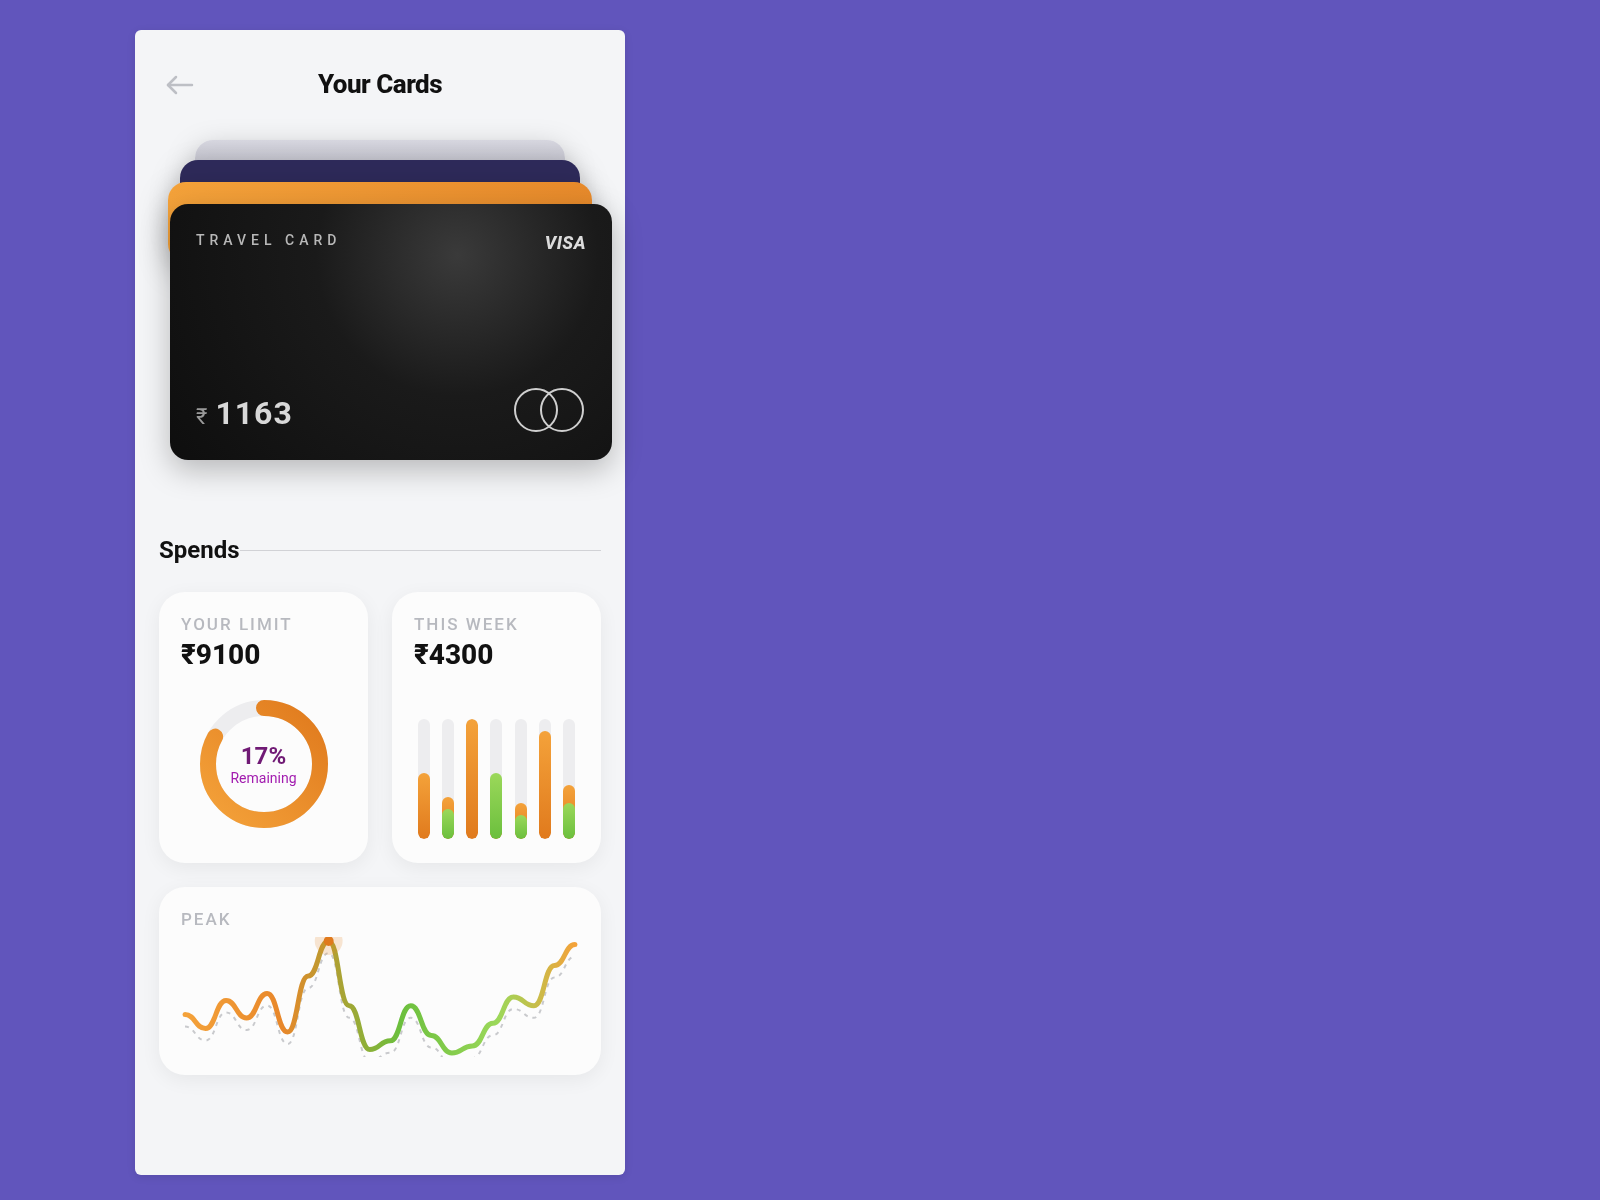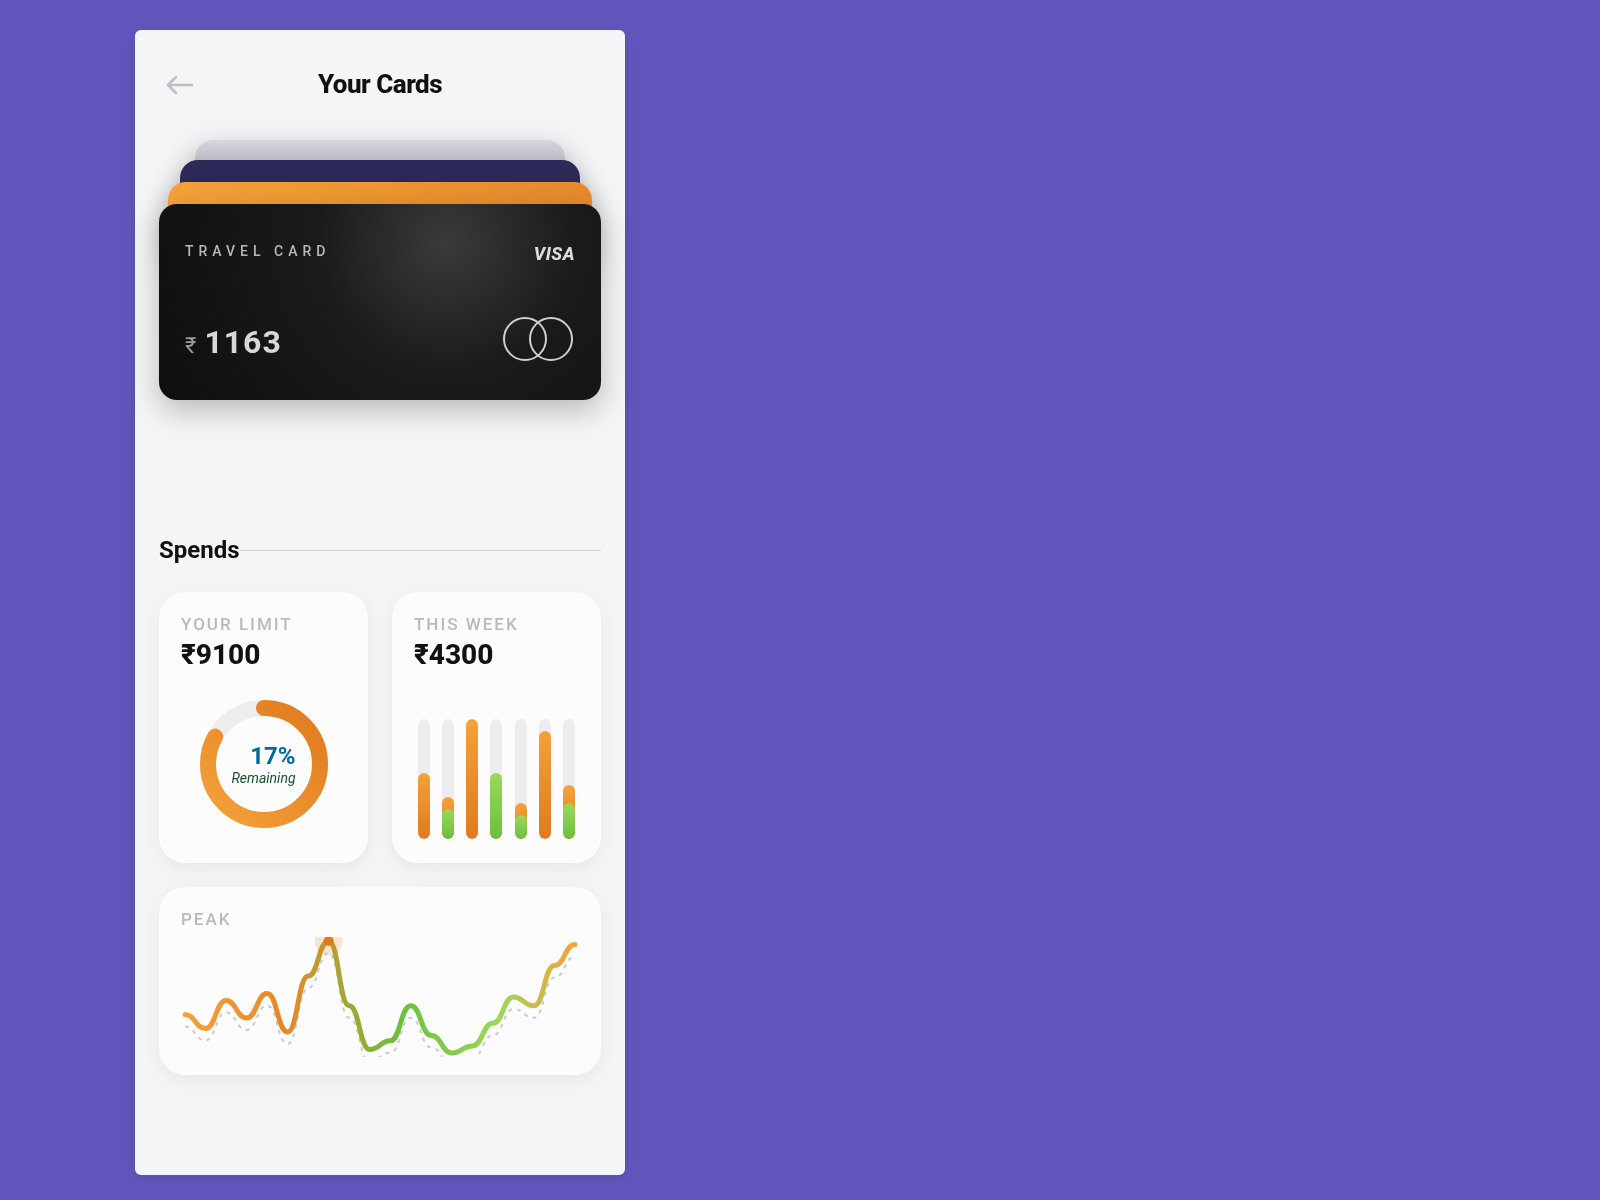--- a/index.html
+++ b/index.html
@@ -57,27 +57,28 @@
     transform: translateX(-50%);
     border-radius: 18px;
     box-shadow: 0 10px 30px rgba(0,0,0,0.25);
   }
   .stack3 { top: 0; width: 370px; height: 80px; background: linear-gradient(180deg,#d7d7e0,#8e8e9a); }
   .stack2 { top: 20px; width: 400px; height: 80px; background: #2e2a5a; }
   .stack1 { top: 42px; width: 424px; height: 80px; background: linear-gradient(90deg,#f4a23a,#e78a2b); }
   .front-card {
     top: 64px;
     width: 442px;
-    height: 196px;
+    height: 256px;
     background: radial-gradient(circle at 65% 20%, #3a3a3a 0%, #1a1a1a 40%, #0e0e0e 100%);
-    padding: 39px 26px;
+    padding: 28px 26px;
     color: #cfcfcf;
     display: flex;
     flex-direction: column;
     justify-content: space-between;
+    margin-left: 11px;
   }
   .front-card-top {
     display: flex;
     justify-content: space-between;
     align-items: flex-start;
   }
   .card-label {
     font-size: 14px;
     letter-spacing: 5px;
     font-weight: 500;
@@ -178,27 +179,25 @@
   .donut {
     transform: rotate(-90deg);
   }
   .donut-center {
     position: absolute;
     text-align: center;
   }
   .donut-pct {
     font-size: 24px;
     font-weight: 700;
-    color: #0369a1;
-    text-align: right;
+    color: #701a75;
   }
   .donut-sub {
     font-size: 14px;
-    color: #14532d;
-    font-style: italic;
+    color: #a21caf;
   }
 
   .bars-wrap {
     display: flex;
     align-items: flex-end;
     justify-content: space-between;
     height: 150px;
     margin-top: 18px;
     padding: 0 4px;
   }

